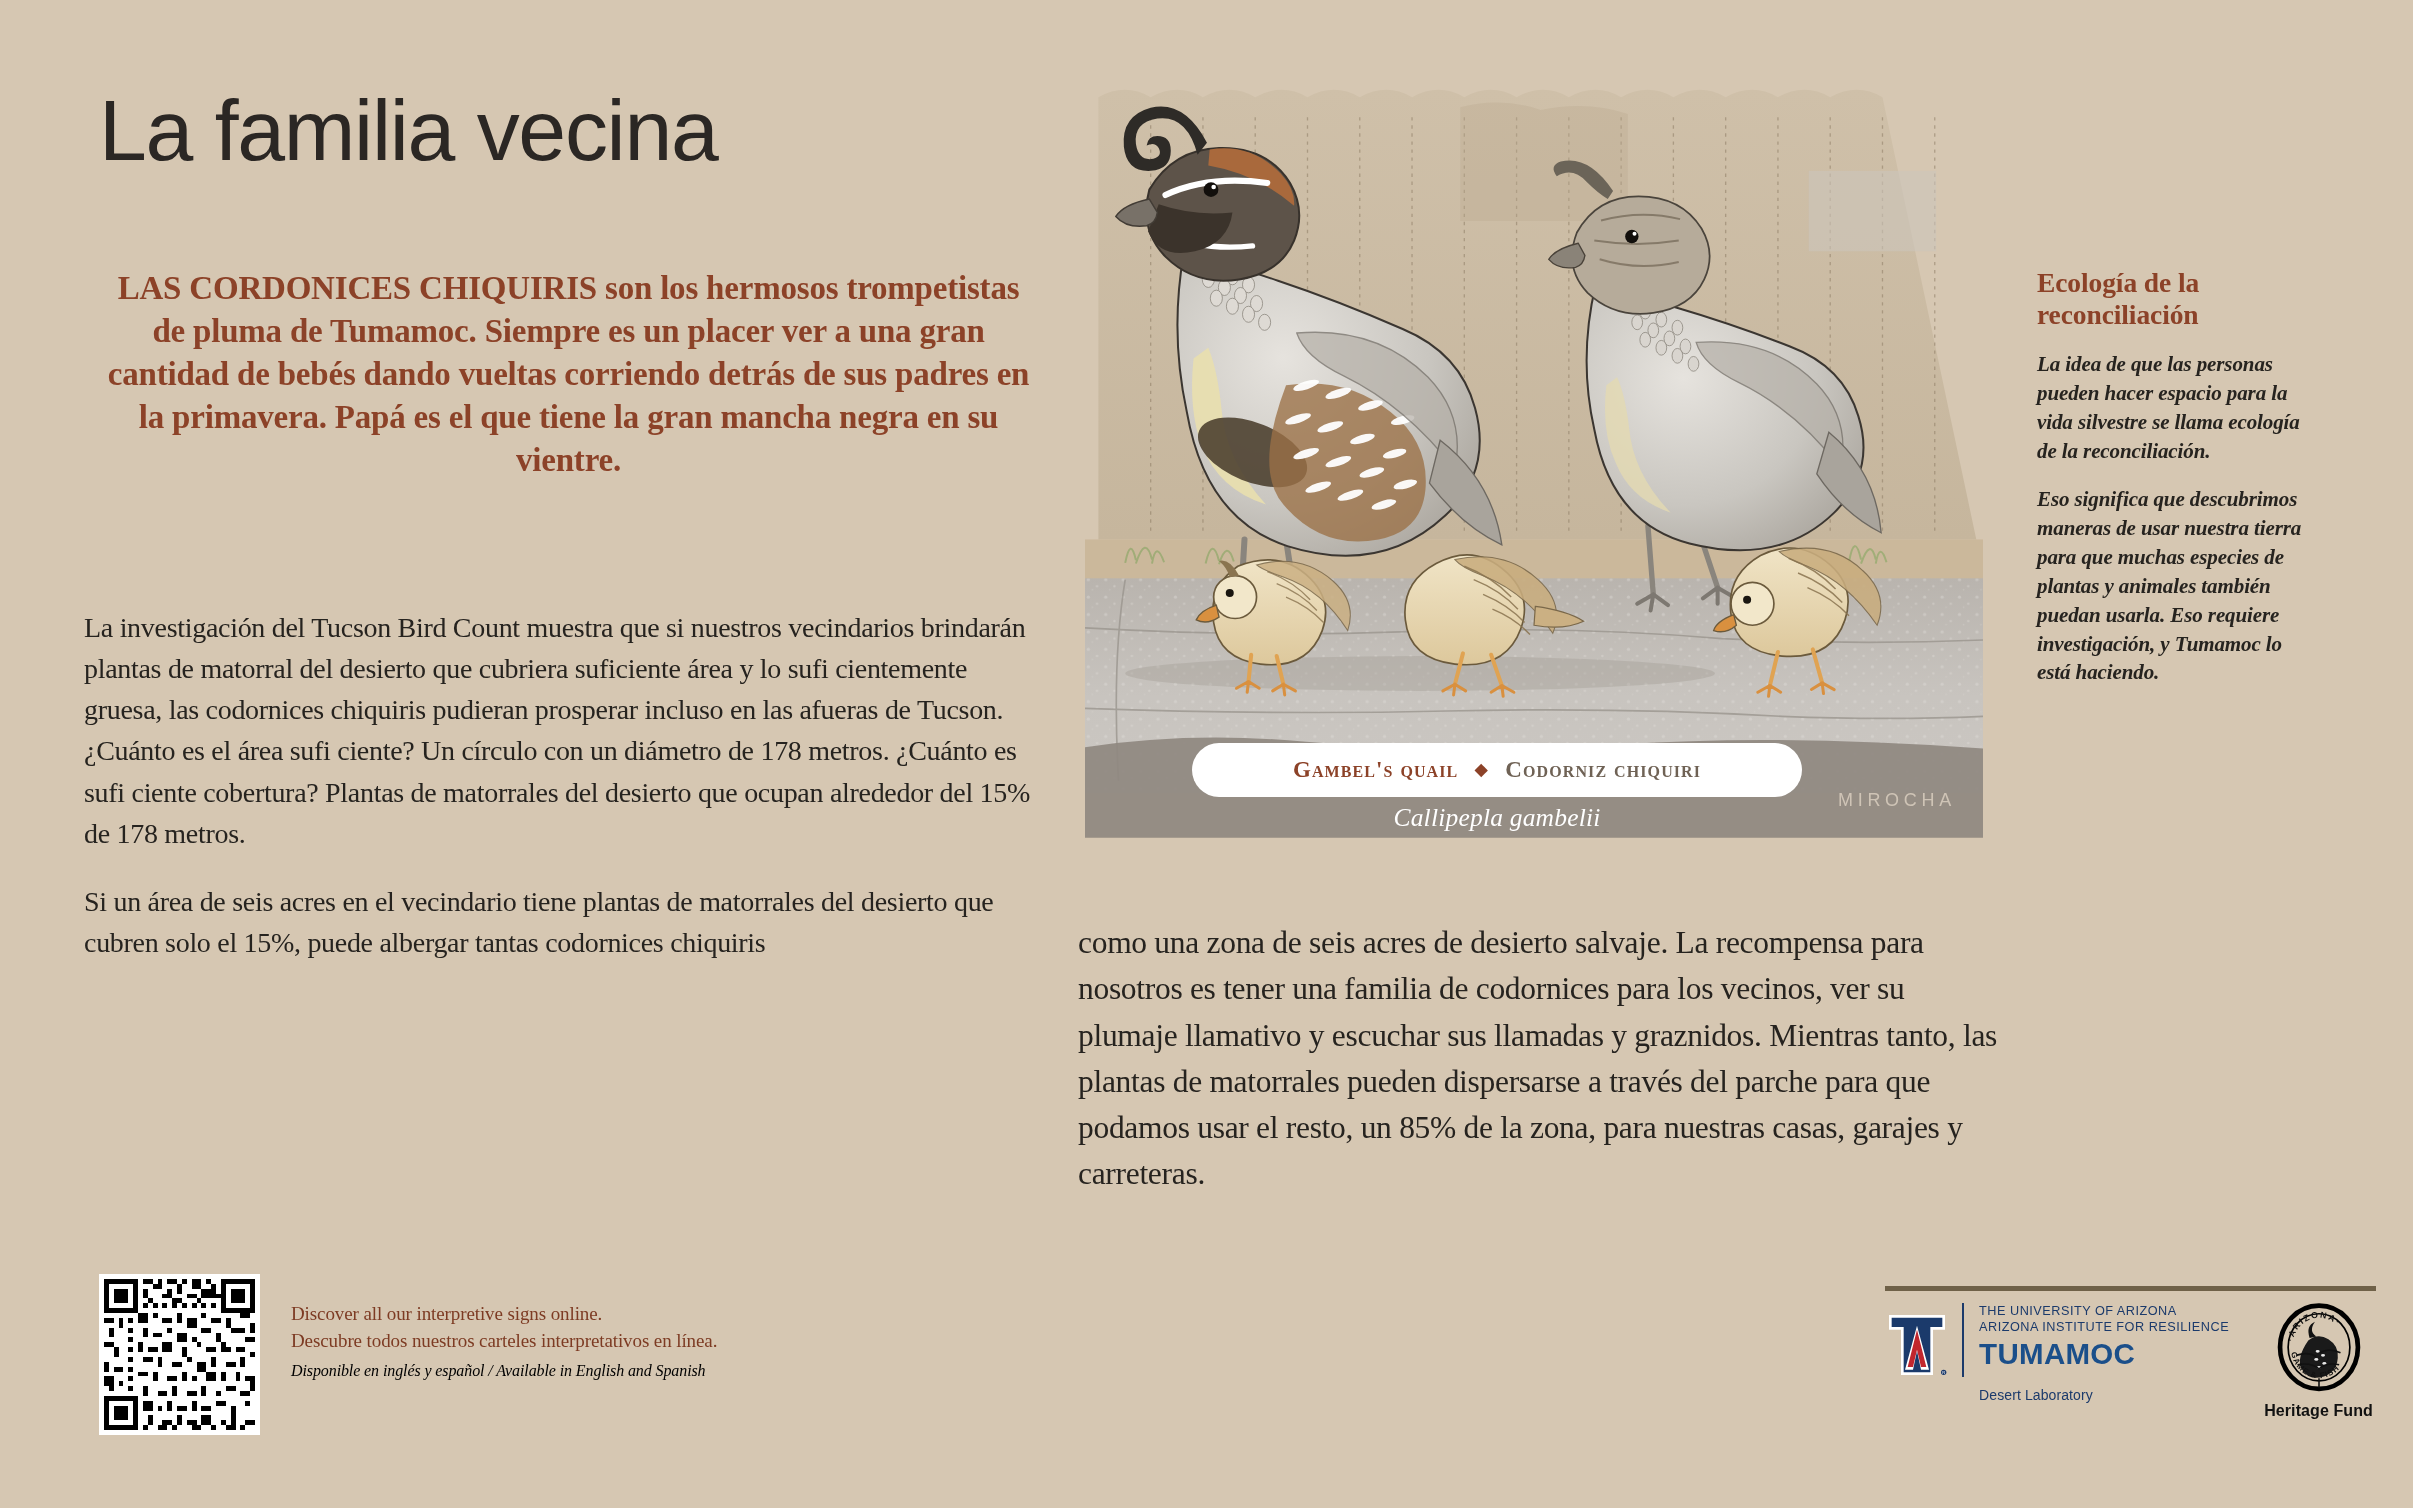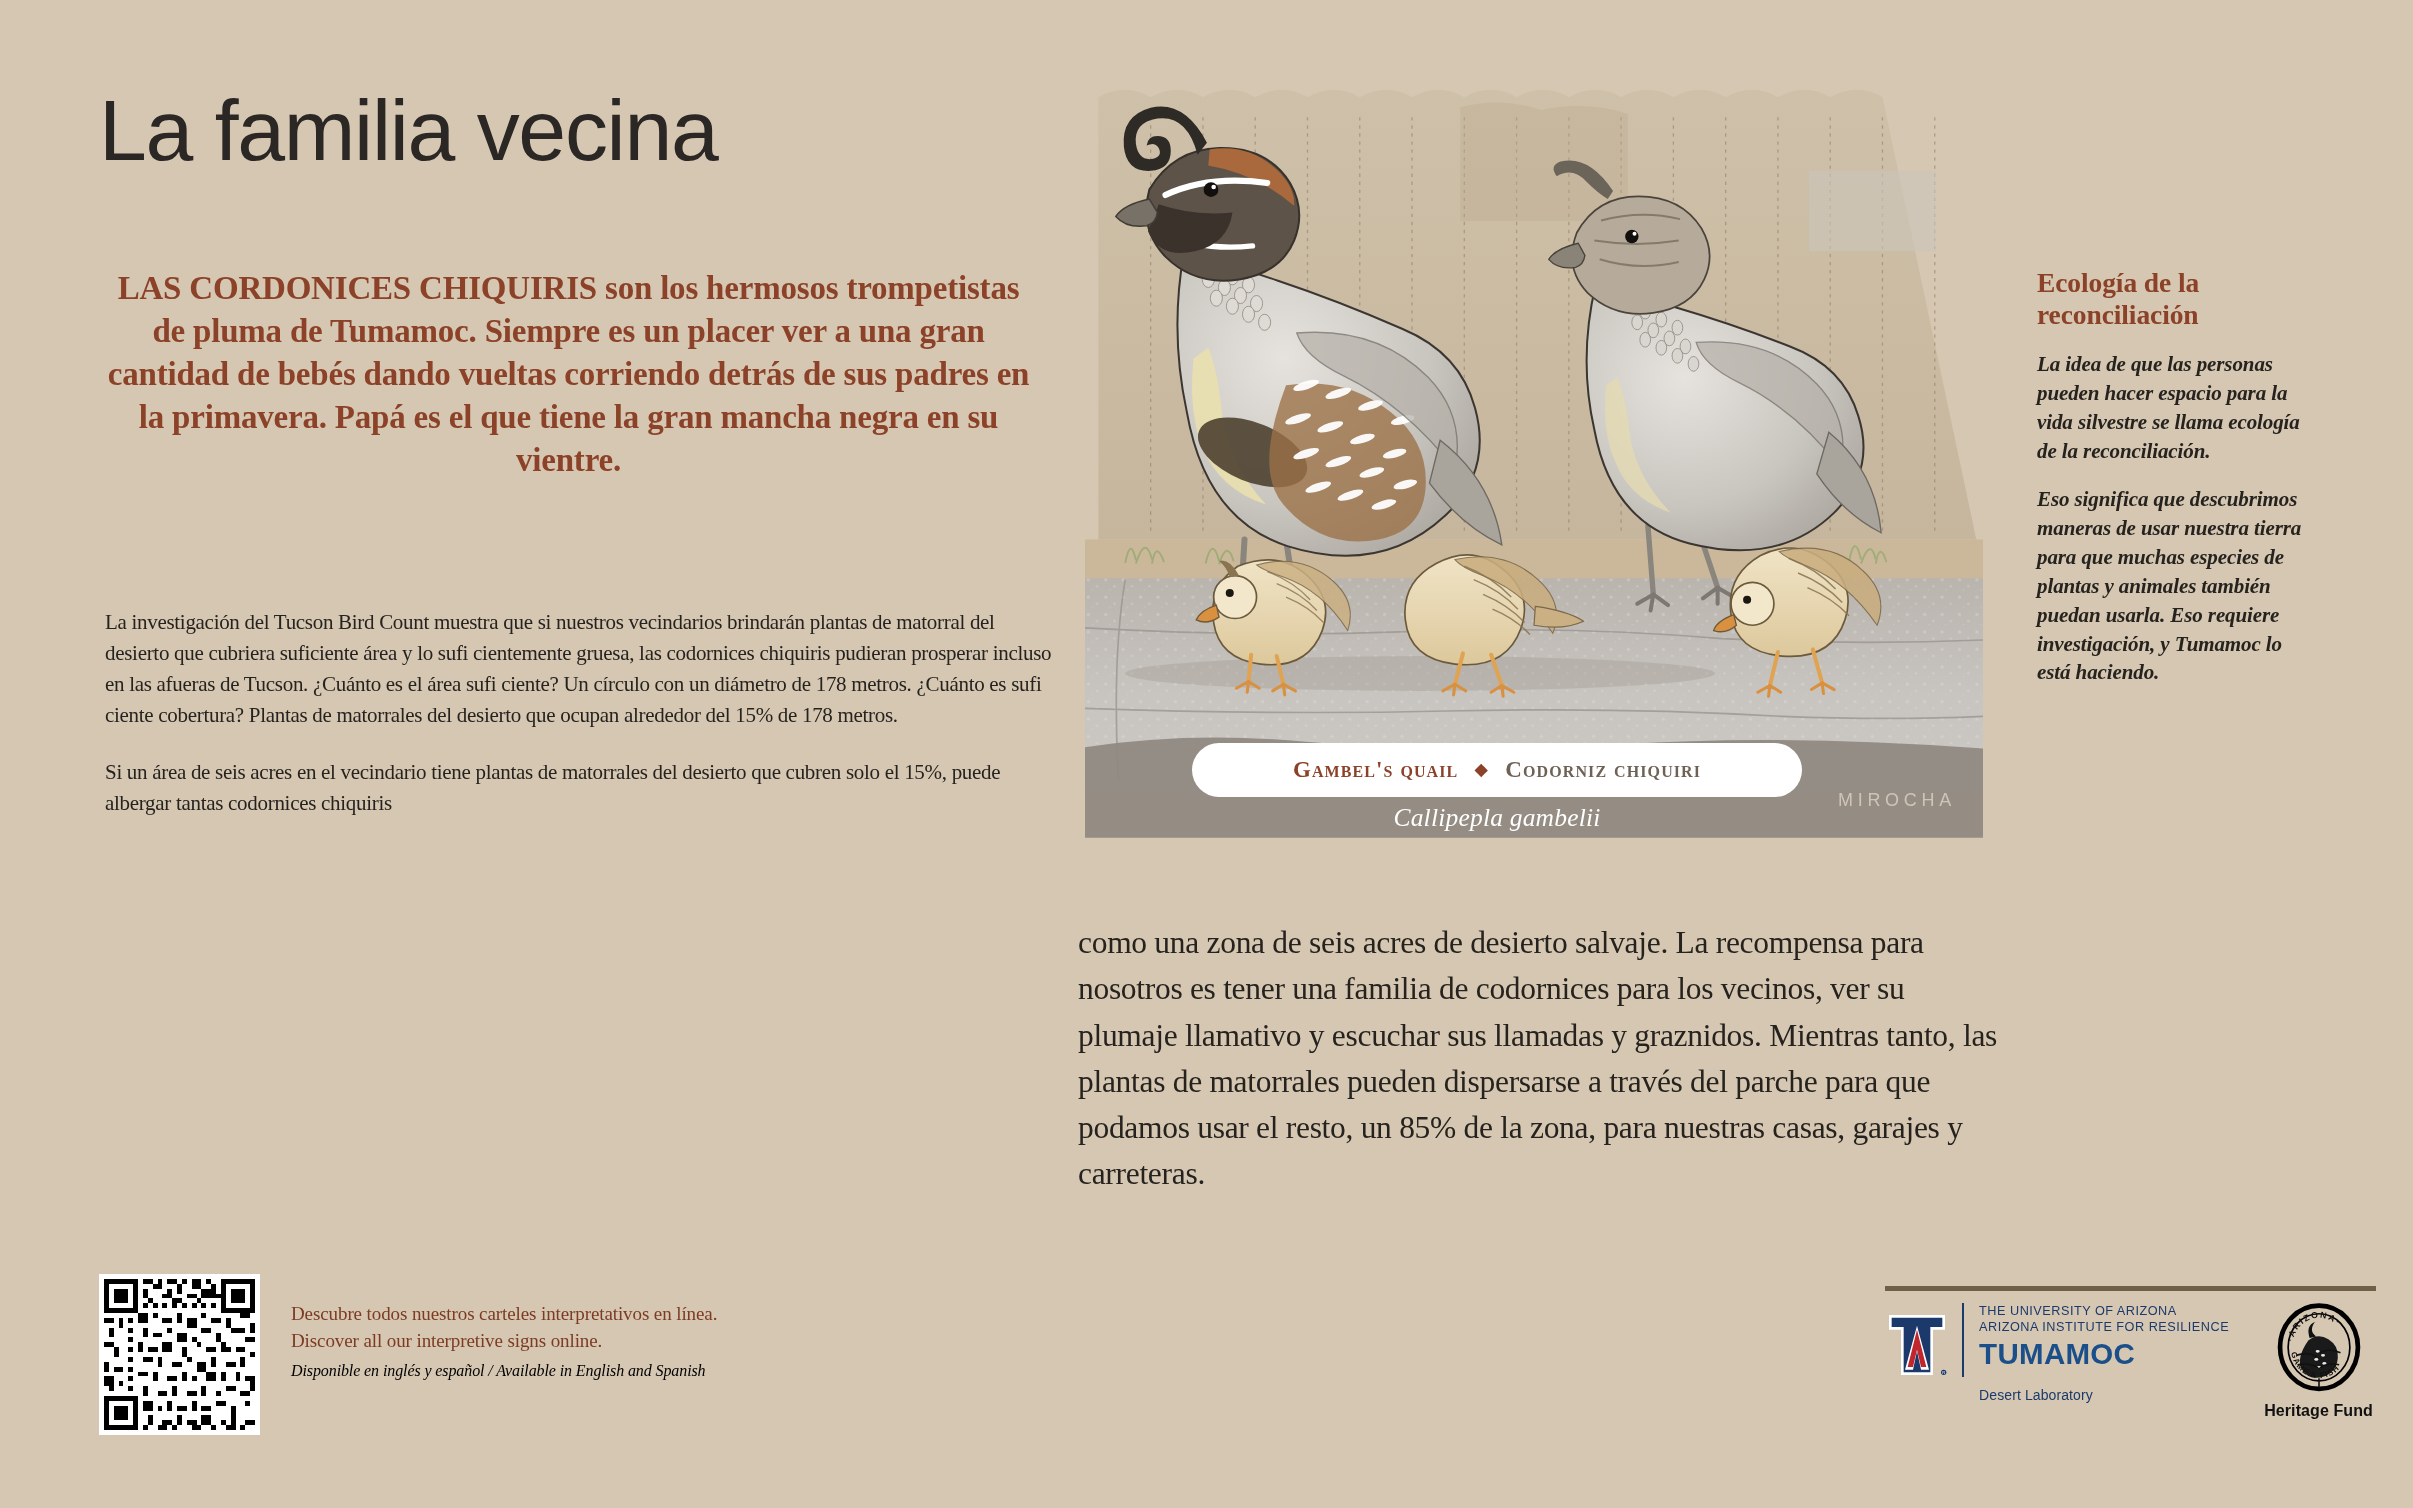--- a/index.html
+++ b/index.html
@@ -28,23 +28,23 @@
     font-family:"Liberation Serif", serif;
     font-weight:700;
     font-size:33px; line-height:1.30;
     color:#8c4228;
     letter-spacing:-0.2px;
     text-align:center;
   }
 
   
   #leftcol {
-    position:absolute; left:105px; top:607px; width:952px;
-    font-family:"Liberation Serif", serif;
-    font-size:21px; line-height:1.47;
+    position:absolute; left:84px; top:607px; width:952px;
+    font-family:"Liberation Serif", serif;
+    font-size:28px; line-height:1.47;
     color:#26231f;
     letter-spacing:-0.3px;
   }
   #leftcol p { margin-bottom:27px; }
 
   
   #rightcol {
     position:absolute; left:1078px; top:920px; width:925px;
     font-family:"Liberation Serif", serif;
     font-size:31.5px; line-height:1.47;
@@ -621,22 +621,22 @@
         <rect x="26" y="31" width="2" height="1"></rect>
       <rect x="29" y="31" width="1" height="1"></rect>
       <rect x="25" y="20" width="1" height="1"></rect>
         <rect x="31" y="22" width="1" height="2"></rect>
       <rect x="26" y="15" width="1" height="1"></rect>
         <rect x="29" y="11" width="1" height="1"></rect>
     </g>
   </svg>
 </div>
 <div id="qr-text">
+  <div class="q1">Discover all our interpretive signs online.</div>
   <div class="q1">Descubre todos nuestros carteles interpretativos en línea.</div>
-  <div class="q1">Discover all our interpretive signs online.</div>
   <div class="q2">Disponible en inglés y español / Available in English and Spanish</div>
 </div>
 
 <div id="logo-rule"></div>
 <div id="logos">
 
   <svg class="ua-mark" viewBox="0 0 96 120">
     <path d="M6 18 L90 18 L90 40 L72 40 L72 108 L24 108 L24 40 L6 40 Z" fill="#ffffff"></path>
     <path d="M10 22 L86 22 L86 36 L68 36 L68 104 L28 104 L28 36 L10 36 Z" fill="#1b3a6b"></path>
     <path d="M48 34 L66 100 L54 100 L48 72 L42 100 L30 100 Z" fill="#ffffff"></path>

